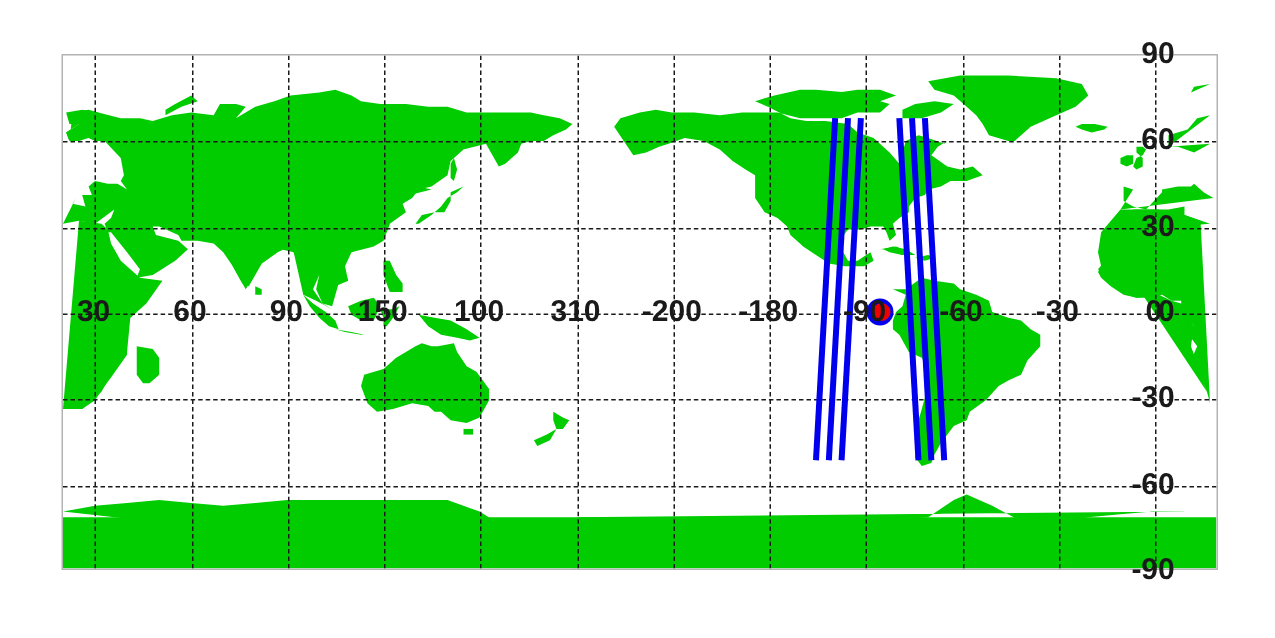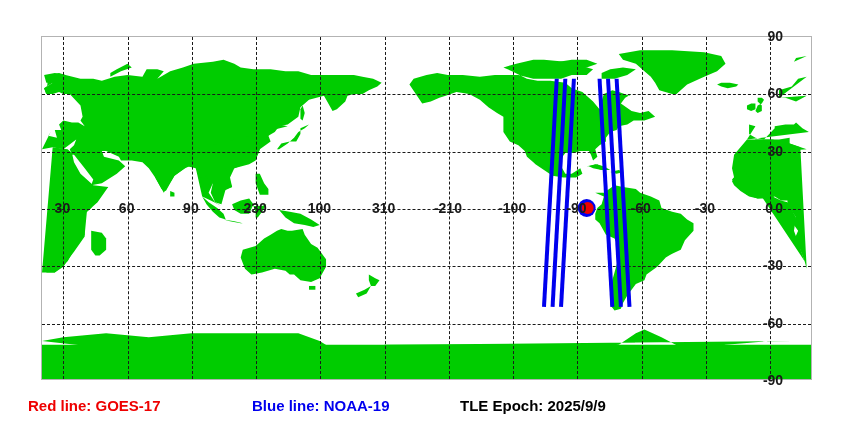--- a/index.html
+++ b/index.html
@@ -55,21 +55,21 @@
     left: 0;
     height: 0;
     width: 100%;
     border-top: 1px dashed #1a1a1a;
   }
 
   
   .tick-label {
     position: absolute;
     font-family: "Liberation Sans", sans-serif;
-    font-size: 14px;
+    font-size: 20px;
     font-weight: bold;
     color: #1a1a1a;
     white-space: nowrap;
     line-height: 1;
   }
   .tick-lon { transform: translate(-50%, -50%); }
   .tick-lat { transform: translate(-100%, -50%); }
 
   
   #tracks-svg {
@@ -190,35 +190,30 @@
     </svg>
 
   </div>
 
   <div id="tick-layer">
       <div class="tick-label tick-lon" style="left: 704.917px; top: 208px;">-30</div>
       <div class="tick-label tick-lon" style="left: 769.167px; top: 208px;">0</div>
       <div class="tick-label tick-lon" style="left: 62.4167px; top: 208px;">30</div>
       <div class="tick-label tick-lon" style="left: 126.667px; top: 208px;">60</div>
       <div class="tick-label tick-lon" style="left: 190.917px; top: 208px;">90</div>
-      <div class="tick-label tick-lon" style="left: 255.167px; top: 208px;">230</div>
+      <div class="tick-label tick-lon" style="left: 255.167px; top: 208px;">150</div>
       <div class="tick-label tick-lon" style="left: 319.417px; top: 208px;">100</div>
       <div class="tick-label tick-lon" style="left: 383.667px; top: 208px;">310</div>
-      <div class="tick-label tick-lon" style="left: 447.917px; top: 208px;">-210</div>
-      <div class="tick-label tick-lon" style="left: 512.167px; top: 208px;">-100</div>
+      <div class="tick-label tick-lon" style="left: 447.917px; top: 208px;">-200</div>
+      <div class="tick-label tick-lon" style="left: 512.167px; top: 208px;">-180</div>
       <div class="tick-label tick-lon" style="left: 576.417px; top: 208px;">-90</div>
       <div class="tick-label tick-lon" style="left: 640.667px; top: 208px;">-60</div>
       <div class="tick-label tick-lat" style="left: 783.167px; top: 36px;">90</div>
       <div class="tick-label tick-lat" style="left: 783.167px; top: 93.3333px;">60</div>
       <div class="tick-label tick-lat" style="left: 783.167px; top: 150.667px;">30</div>
       <div class="tick-label tick-lat" style="left: 783.167px; top: 208px;">0</div>
       <div class="tick-label tick-lat" style="left: 783.167px; top: 265.333px;">-30</div>
       <div class="tick-label tick-lat" style="left: 783.167px; top: 322.667px;">-60</div>
       <div class="tick-label tick-lat" style="left: 783.167px; top: 380px;">-90</div>
     </div>
 
-  <div id="legend">
-    <div class="legend-entry" id="legend-red" style="color: rgb(238, 0, 0);">Red line: GOES-17</div>
-    <div class="legend-entry" id="legend-blue" style="color: rgb(0, 0, 238);">Blue line: NOAA-19</div>
-    <div class="legend-entry" id="legend-tle" style="color: rgb(0, 0, 0);">TLE Epoch: 2025/9/9</div>
-  </div>
 
 </div>
 
 </body></html>

